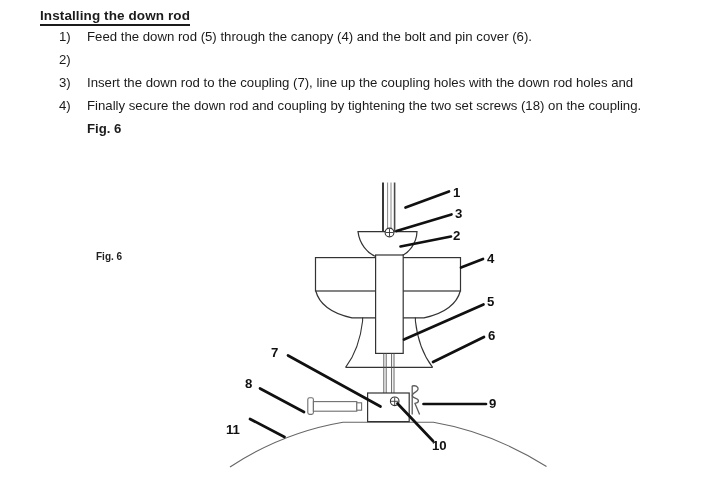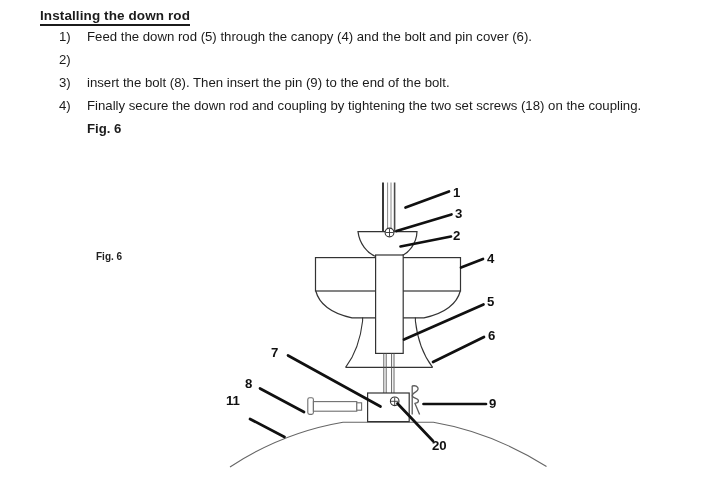--- a/index.html
+++ b/index.html
@@ -45,21 +45,21 @@
 
     <div class="item">
       <span class="num">2)</span>
       <div class="itext">
       </div>
     </div>
 
     <div class="item">
       <span class="num">3)</span>
       <div class="itext">
-        <div>insert the bolt (8). Then insert the pin (9) to the end of the bolt.</div>
+        <div>Insert the down rod to the coupling (7), line up the coupling holes with the down rod holes and</div>
       </div>
     </div>
 
     <div class="item">
       <span class="num">4)</span>
       <div class="itext">
         <div>Finally secure the down rod and coupling by tightening the two set screws (18) on the coupling.</div>
       </div>
     </div>
 
@@ -144,17 +144,17 @@
 
     <div class="callout" style="left:453px;top:186px">1</div>
     <div class="callout" style="left:455px;top:207px">3</div>
     <div class="callout" style="left:453px;top:229px">2</div>
     <div class="callout" style="left:487px;top:252px">4</div>
     <div class="callout" style="left:487px;top:295px">5</div>
     <div class="callout" style="left:488px;top:329px">6</div>
     <div class="callout" style="left:271px;top:346px">7</div>
     <div class="callout" style="left:245px;top:377px">8</div>
     <div class="callout" style="left:489px;top:397px">9</div>
-    <div class="callout" style="left:432px;top:439px">20</div>
-    <div class="callout" style="left:226px;top:394px">11</div>
+    <div class="callout" style="left:432px;top:439px">10</div>
+    <div class="callout" style="left:226px;top:423px">11</div>
   </div>
 
 </div>
 
 </body></html>

